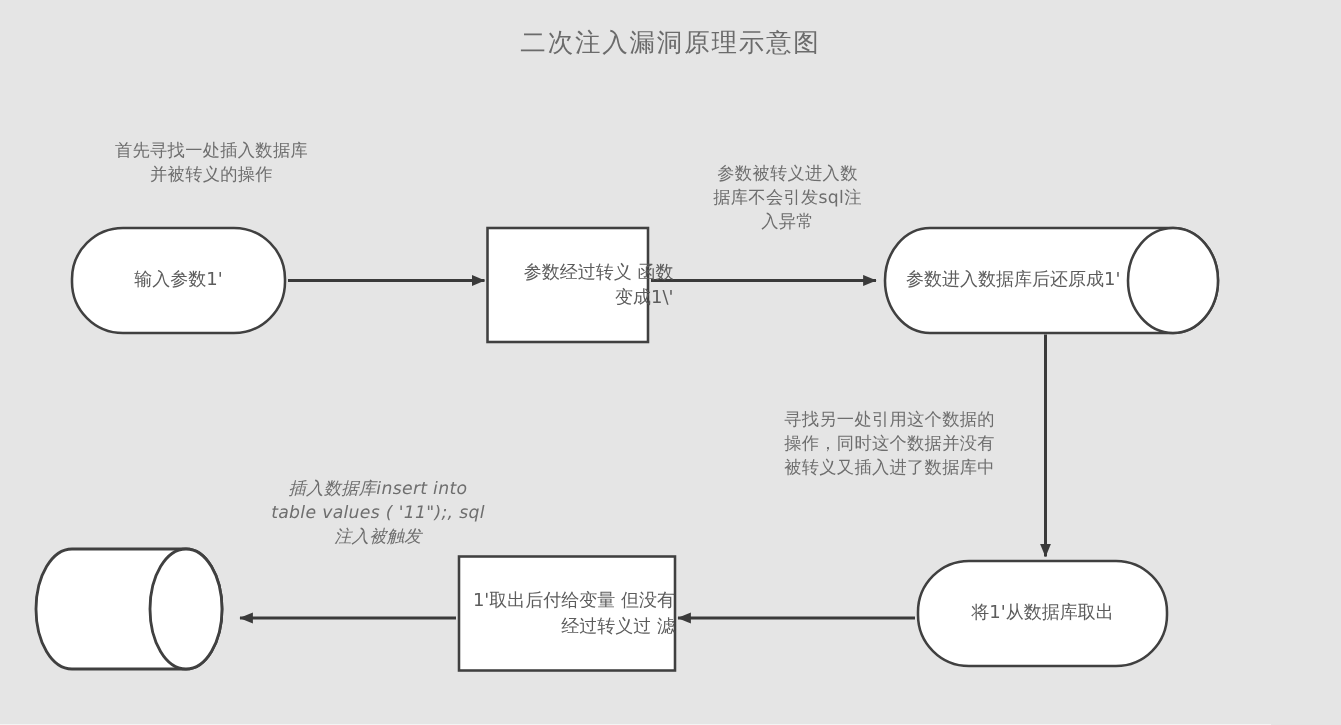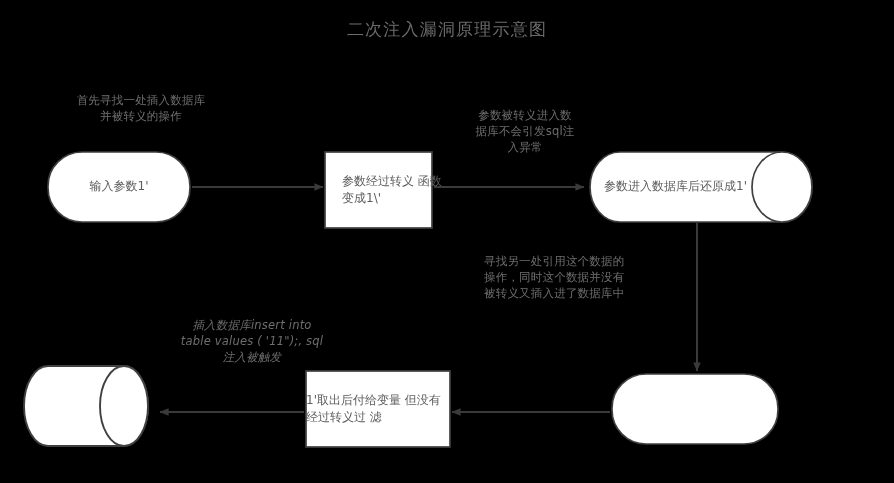--- a/index.html
+++ b/index.html
@@ -5,21 +5,21 @@
 <style>
   html, body {
     margin: 0;
     padding: 0;
     background: #ffffff;
   }
   #canvas {
     position: relative;
     width: 894px;
     height: 483px;
-    background: #000000;
+    background: #e5e5e5;
     overflow: hidden;
     font-family: "DejaVu Sans", "Liberation Sans", sans-serif;
     color: #595959;
   }
   #diagram-svg {
     position: absolute;
     left: 0;
     top: 0;
     width: 894px;
     height: 483px;
@@ -40,26 +40,26 @@
     color: #6b6b6b;
     letter-spacing: 1.2px;
   }
   .note {
     font-size: 11.5px;
     color: #6e6e6e;
     text-align: center;
   }
   #note-1 { left: 38px;  top: 93px;  width: 206px; }
   #note-2 { left: 432px; top: 108px; width: 186px; }
-  #note-3 { left: 484px; top: 254px; width: 218px; text-align: left; }
+  #note-3 { left: 484px; top: 272px; width: 218px; text-align: center; }
   #note-4 { left: 140px; top: 318px; width: 224px; font-style: italic; }
 
   .node-label {
     position: absolute;
-    text-align: left;
+    text-align: right;
     font-size: 12px;
     color: #5c5c5c;
     line-height: 1.45;
     display: flex;
     align-items: center;
     justify-content: center;
   }
   #label-input-param    { left: 48px;  top: 152px; width: 142px; height: 70px; }
   #label-escape-fn      { left: 325px; top: 152px; width: 107px; height: 76px; margin-left: 17px; }
   #label-db-restore     { left: 600px; top: 152px; width: 190px; height: 70px; text-align: center; justify-content: flex-start; padding-left: 4px; box-sizing: border-box; }
@@ -124,18 +124,19 @@
 table values ( '11");, sql
 注入被触发</div>
 
   <div class="node-label" id="label-input-param">输入参数1'</div>
 
   <div class="node-label" id="label-escape-fn">参数经过转义
 函数变成1\'</div>
 
   <div class="node-label" id="label-db-restore">参数进入数据库后还原成1'</div>
 
+  <div class="node-label" id="label-fetch-from-db">将1'从数据库取出</div>
 
   <div class="node-label" id="label-assign-var">1'取出后付给变量
 但没有经过转义过
 滤</div>
 
 </div>
 
 </body></html>

